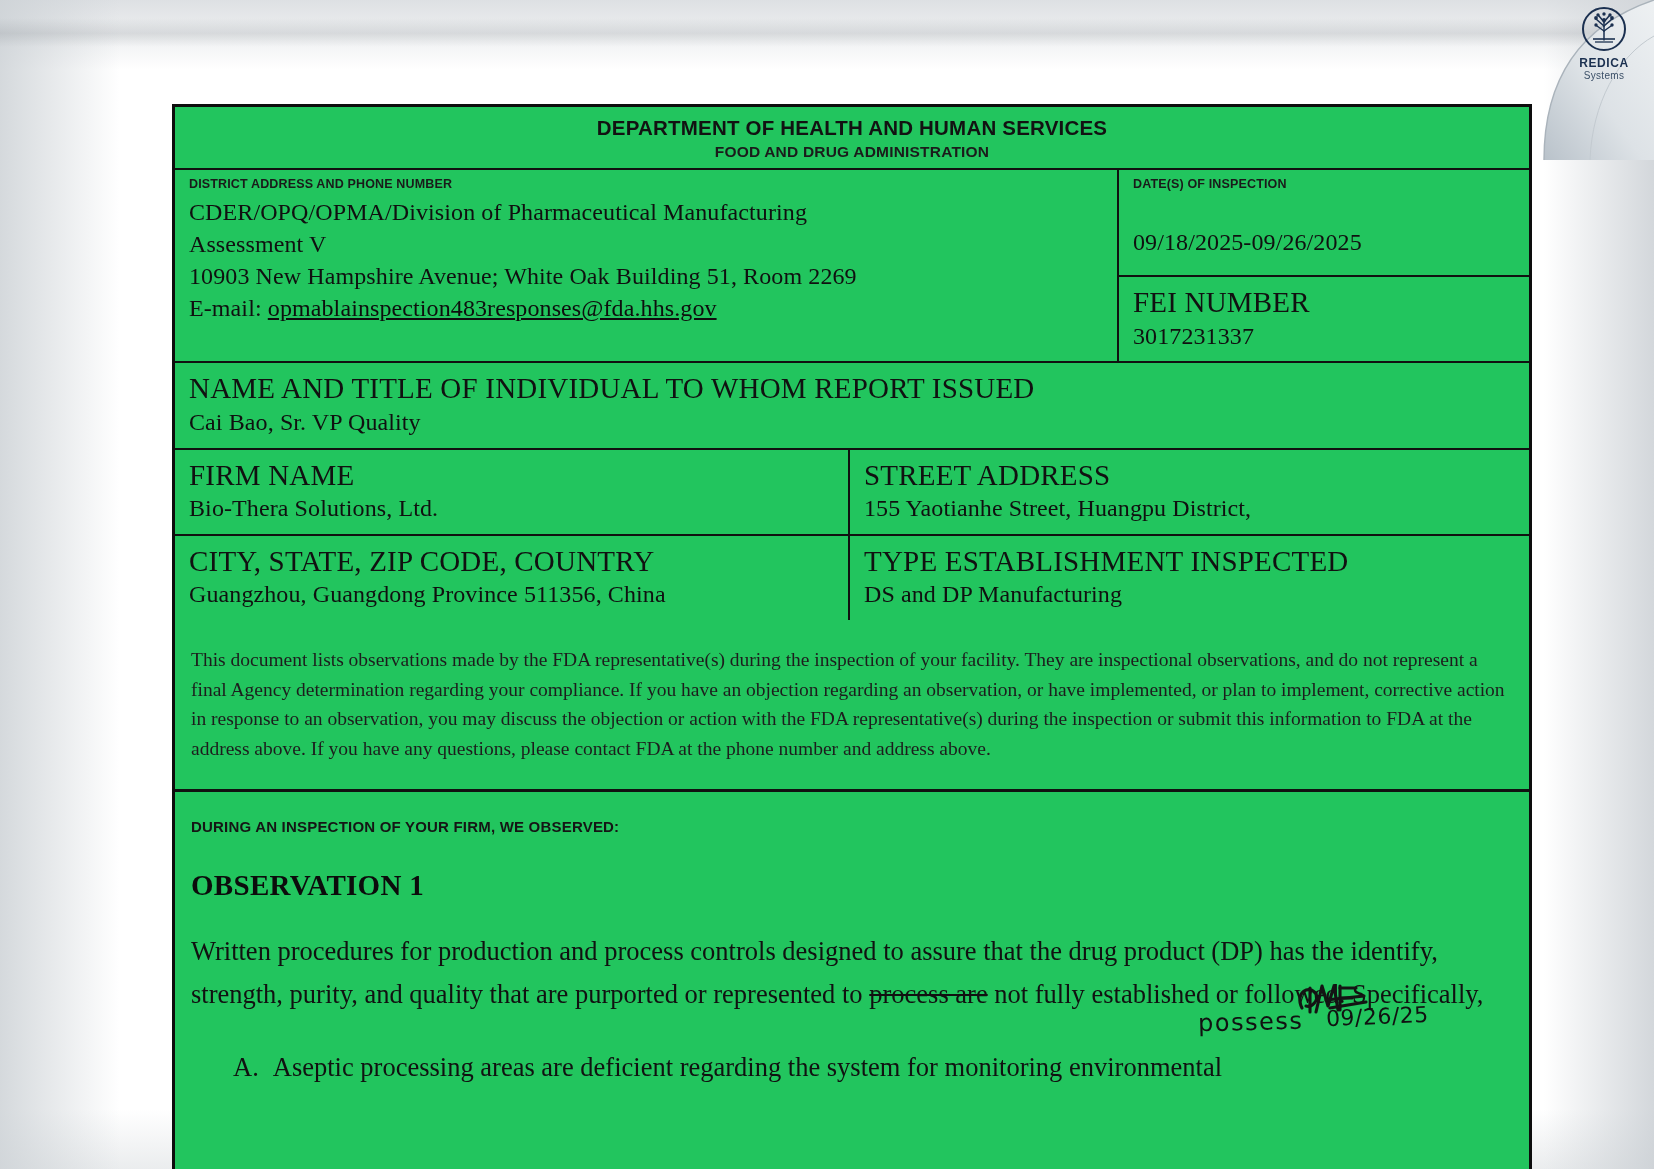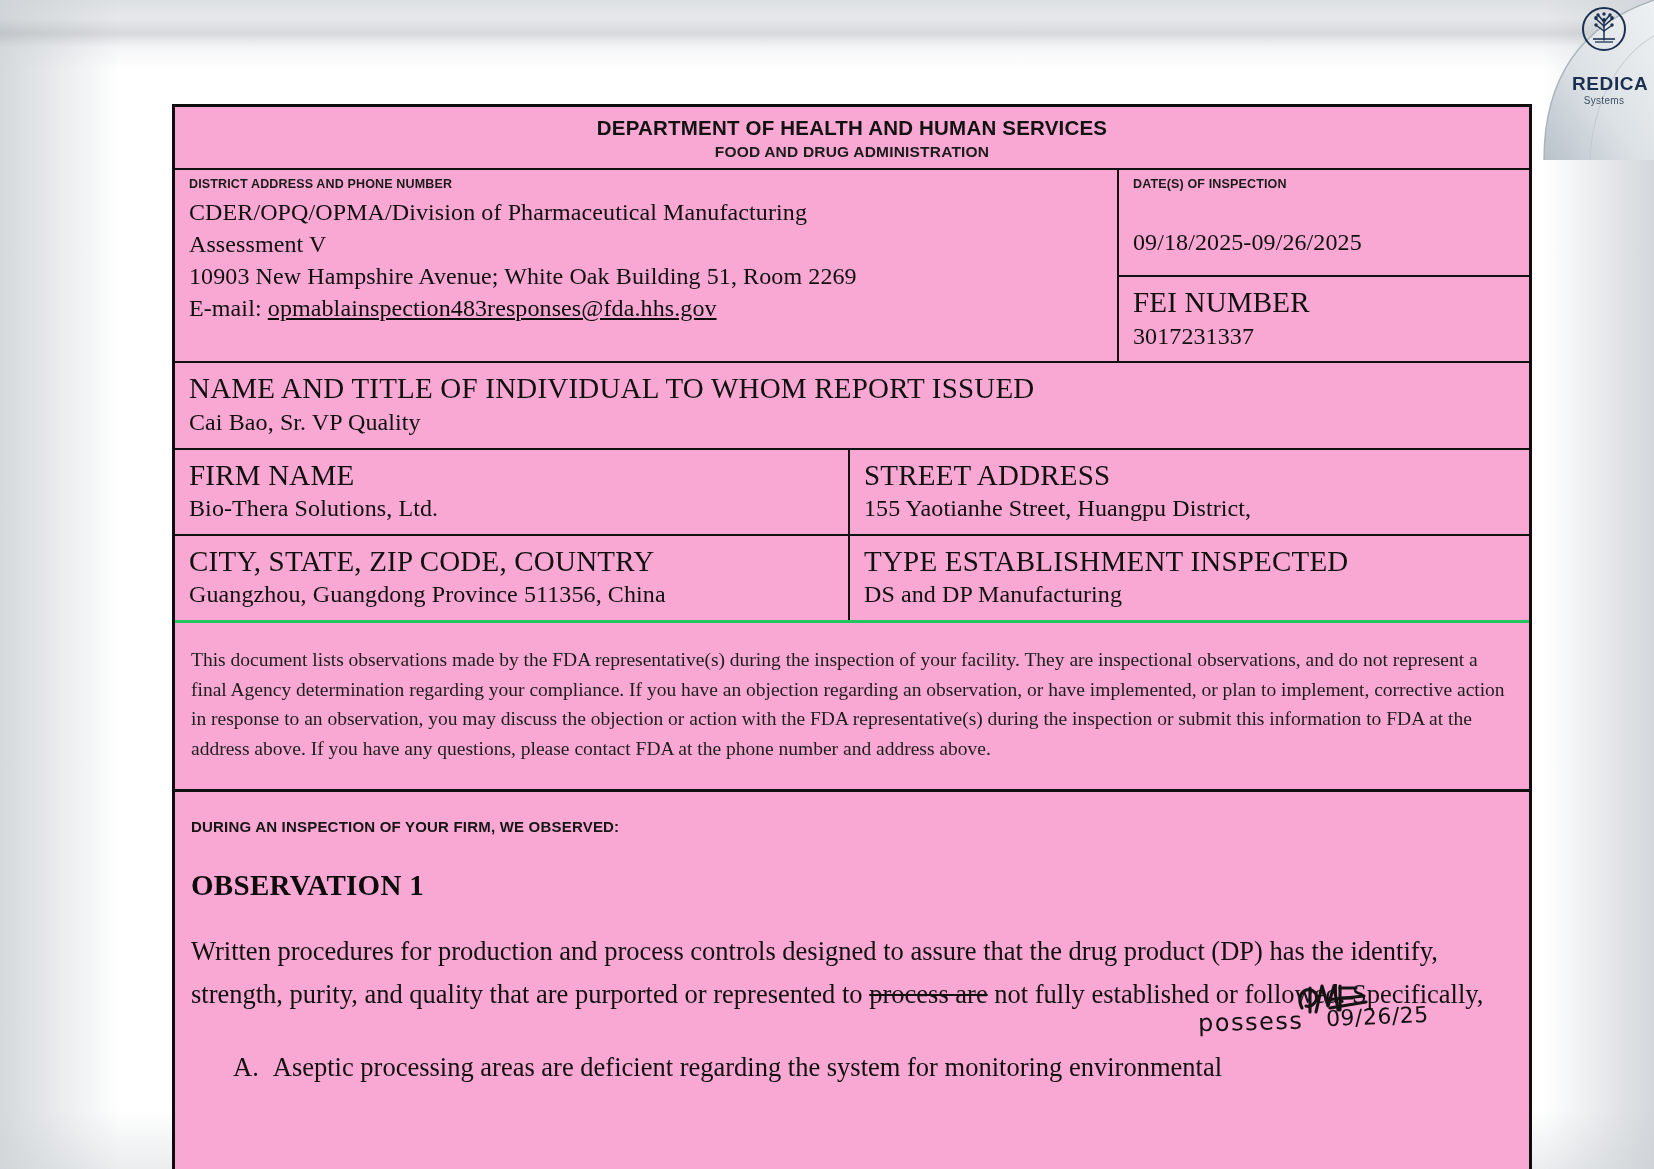--- a/index.html
+++ b/index.html
@@ -40,21 +40,21 @@
     pointer-events: none;
   }
 
   
   #form-frame {
     position: absolute;
     left: 172px; top: 104px;
     width: 1360px; height: 1065px;
     border: 3px solid #0d0d0d;
     border-bottom: none;
-    background: #f9a8d4;
+    background: #22c55e;
   }
 
   .row { display: flex; border-bottom: 2.5px solid #111; }
   .cell { padding: 7px 14px 9px 14px; }
   .cell.bordered-right { border-right: 2.5px solid #111; }
 
   .hdr-title-block {
     text-align: center;
     padding: 9px 0 8px 0;
     border-bottom: 2.5px solid #111;
@@ -191,23 +191,23 @@
     position: absolute;
     right: 18px; top: 6px;
     width: 64px;
     text-align: center;
     color: #1b3050;
     pointer-events: none;
   }
   #redica-word {
     font-family: "Liberation Sans", sans-serif;
     font-weight: bold;
-    font-size: 19px;
+    font-size: 12px;
     letter-spacing: .6px;
-    margin-top: 17px;
+    margin-top: 0;
     color: #1b3050;
   }
   #redica-sub {
     font-family: "Liberation Sans", sans-serif;
     font-size: 10px;
     letter-spacing: .3px;
     color: #3c5068;
   }
 </style>
 </head>

